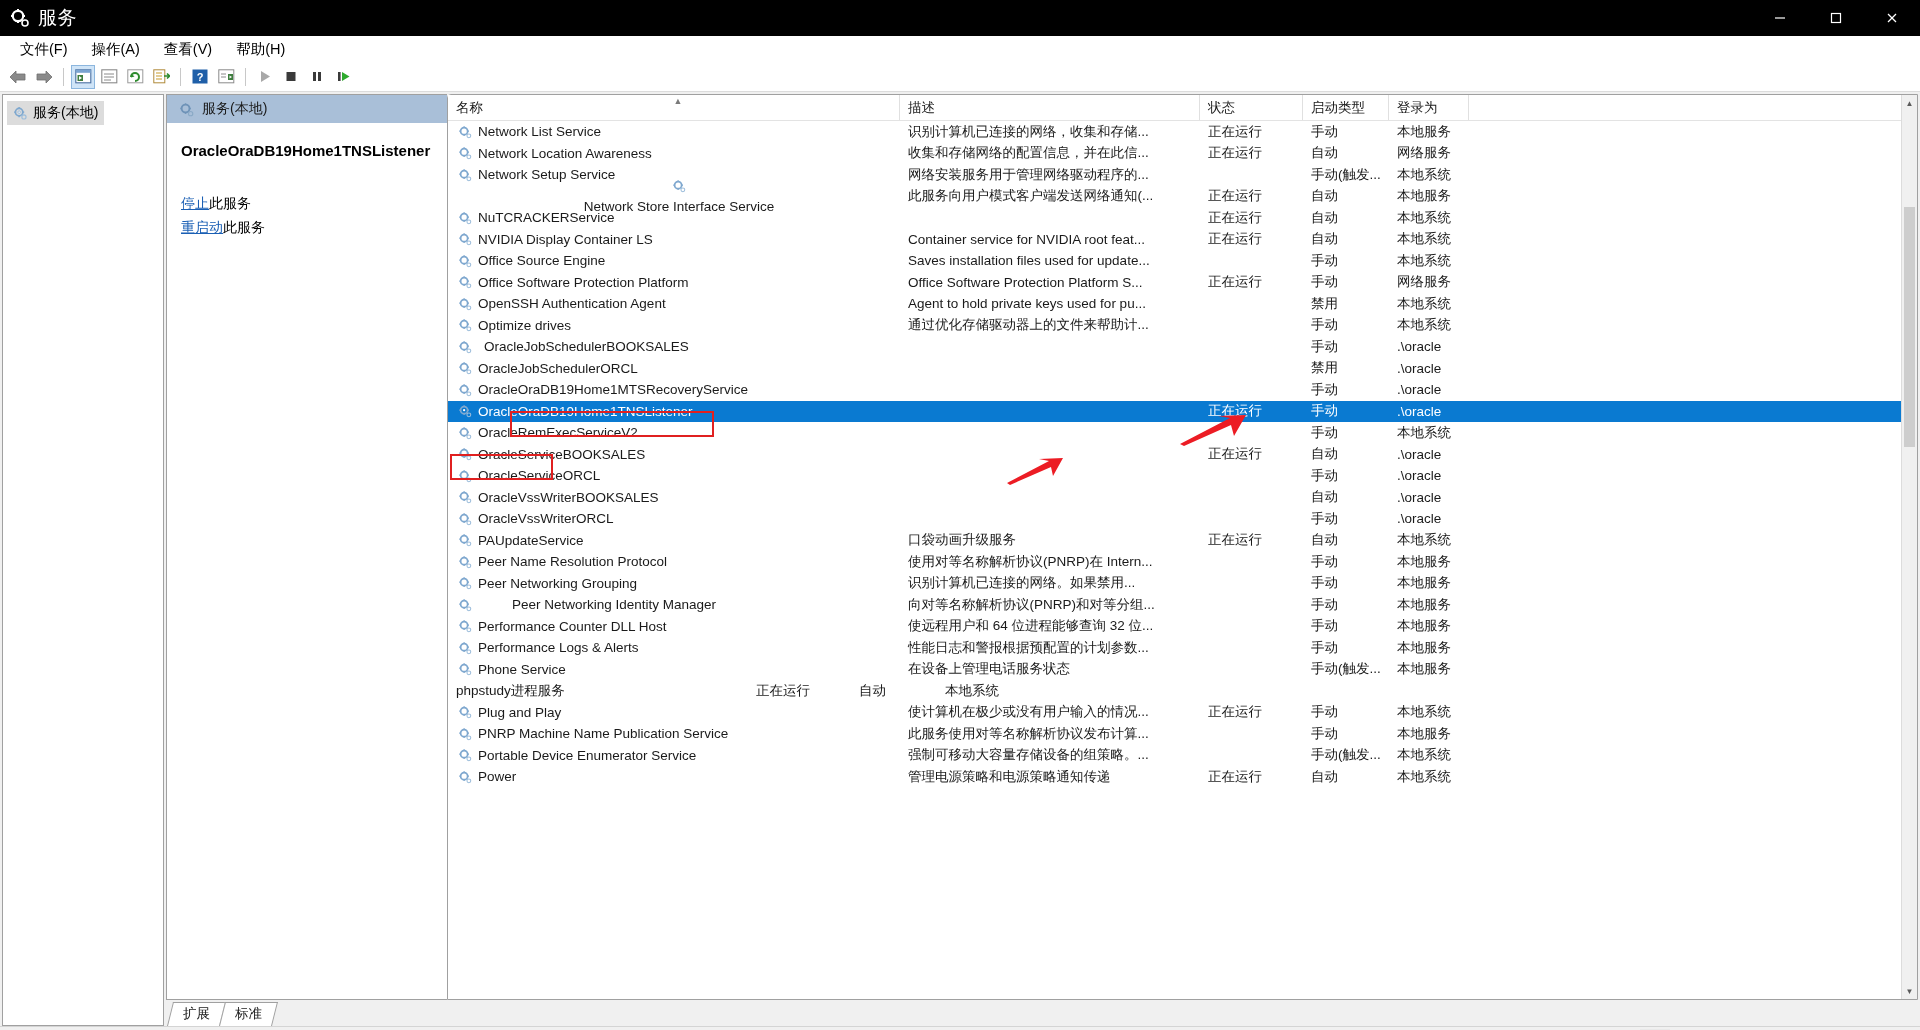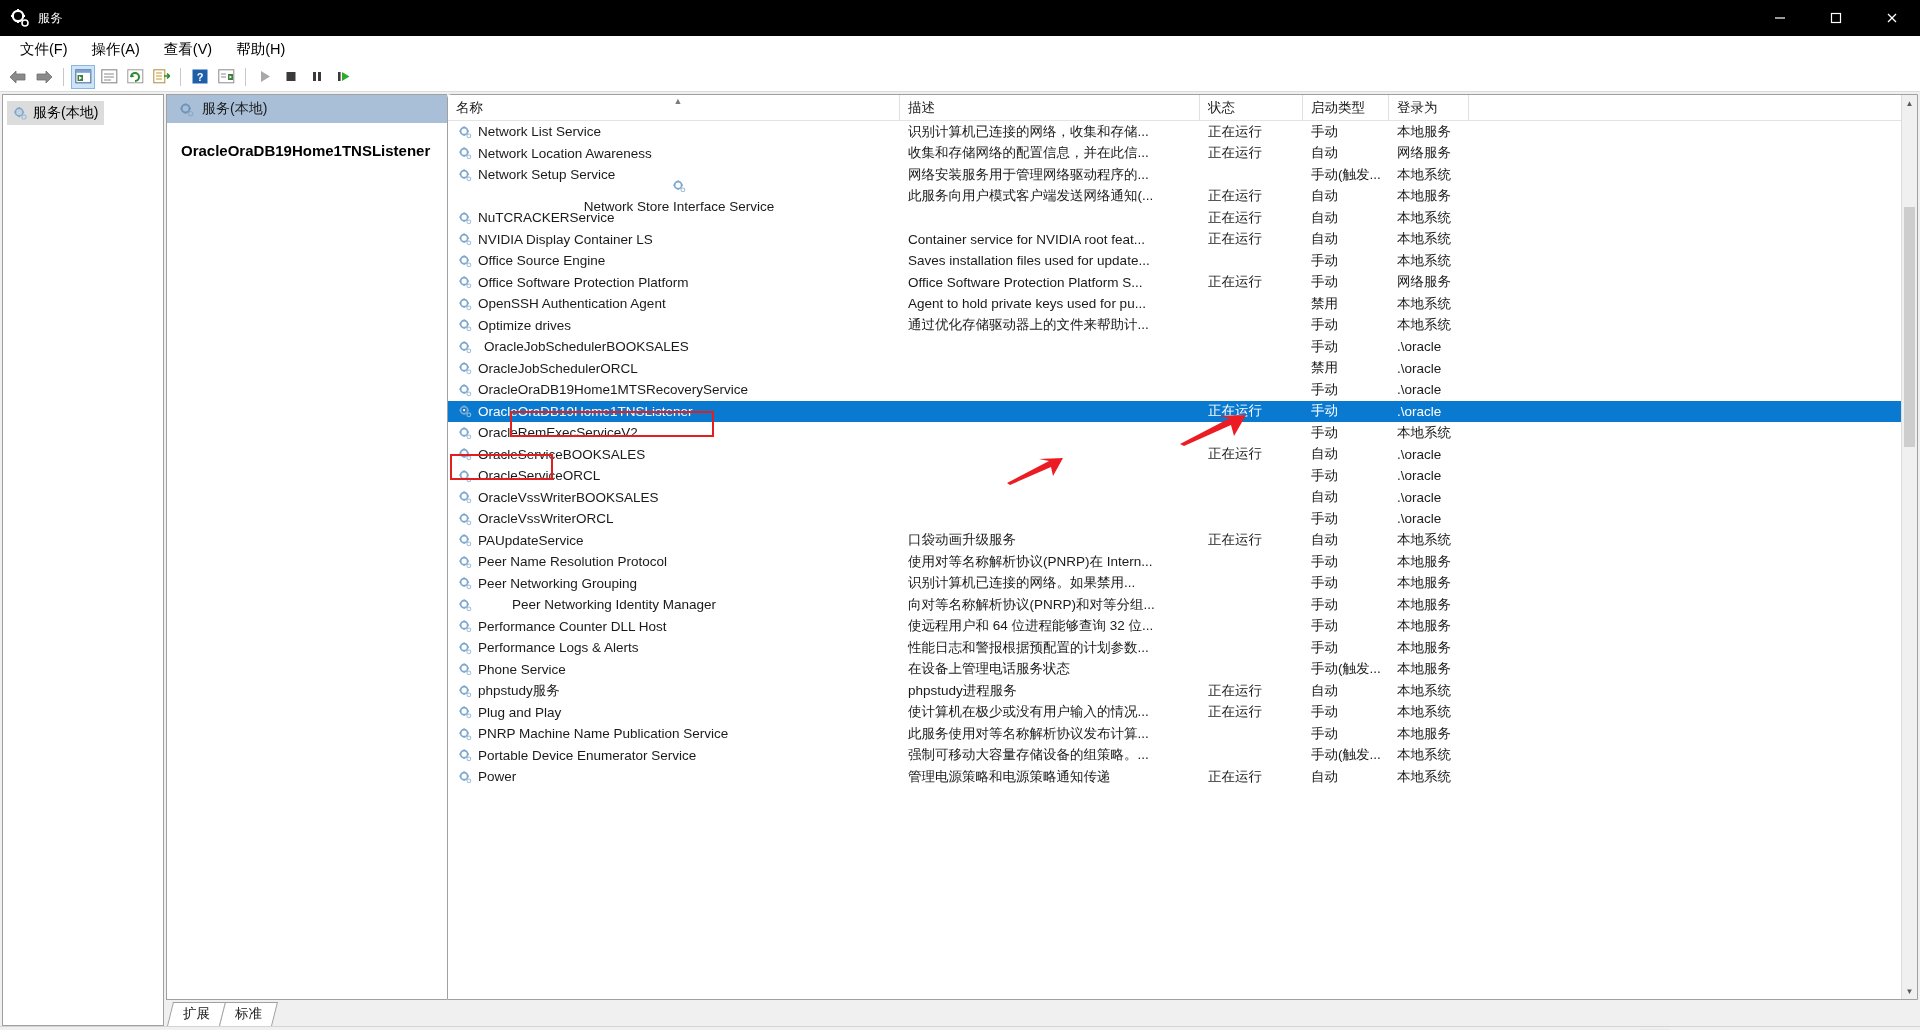--- a/index.html
+++ b/index.html
@@ -9,21 +9,21 @@
     overflow: hidden;
     background: #ffffff;
   }
 
   
   .titlebar {
     height: 36px; background: #000000; color: #ffffff;
     display: flex; align-items: center; position: relative;
   }
   .title-icon { margin-left: 10px; width: 20px; height: 20px; display:block; }
-  .title-text { font-size: 12px; margin-left: 8px; letter-spacing: .5px; }
+  .title-text { font-size: 19px; margin-left: 8px; letter-spacing: .5px; }
   .win-btns { position: absolute; right: 0; top: 0; height: 36px; display: flex; }
   .win-btn {
     width: 56px; height: 36px; display: flex; align-items: center; justify-content: center;
     color: #ffffff; font-size: 15px; line-height: 1;
   }
 
   
   .menubar {
     height: 26px; background: #ffffff; display: flex; align-items: center;
     padding-left: 8px; font-size: 14.5px; color: #000;
@@ -302,20 +302,28 @@
                   <line x1="7" y1="11.3" x2="7" y2="12.6"></line>
                 <line x1="1.4" y1="7" x2="2.7" y2="7"></line>
                   <line x1="11.3" y1="7" x2="12.6" y2="7"></line>
               </g>
               <circle cx="12.4" cy="12.4" r="2.3" fill="none" stroke="#8aa9c6" stroke-width="1.2"></circle>
             </svg>
             <span>服务(本地)</span>
           </div>
           <div class="details-body">
             <div class="svc-title">OracleOraDB19Home1TNSListener</div>
+            <div class="svc-links">
+              <div>
+                <a>停止</a><span>此服务</span>
+              </div>
+              <div>
+                <a>重启动</a><span>此服务</span>
+              </div>
+            </div>
           </div>
         </div>
 
         <div class="list-pane">
           <div class="list-head" id="list-head">
               <div class="th" style="width: 452px;">
                 <span>名称</span>
                 <span class="sort-caret">▲</span>
               </div>
               <div class="th" style="width: 300px;">
@@ -847,34 +855,20 @@
   <circle cx="12.4" cy="12.4" r="2.2" fill="none" stroke="#9cbddb" stroke-width="1.2"></circle>
 </svg>
                     <span>Phone Service</span>
                   </div>
                   <div class="cell" style="width: 300px;">在设备上管理电话服务状态</div>
                   <div class="cell" style="width: 103px;"></div>
                   <div class="cell" style="width: 86px;">手动(触发...</div>
                   <div class="cell" style="width: 80px;">本地服务</div>
                 </div>
                 <div class="row">
-                  <div class="cell name" style="width: 452px;">
-                    <svg class="gear" viewBox="0 0 16 16">
-  <circle cx="7" cy="7" r="4" fill="none" stroke="#7fa8cf" stroke-width="2"></circle>
-  <circle cx="7" cy="7" r="1.3" fill="#ffffff"></circle>
-  <g stroke="#7fa8cf" stroke-width="1.5">
-    <line x1="7" y1="1.4" x2="7" y2="2.7"></line>
-                        <line x1="7" y1="11.3" x2="7" y2="12.6"></line>
-    <line x1="1.4" y1="7" x2="2.7" y2="7"></line>
-                        <line x1="11.3" y1="7" x2="12.6" y2="7"></line>
-  </g>
-  <circle cx="12.4" cy="12.4" r="2.2" fill="none" stroke="#9cbddb" stroke-width="1.2"></circle>
-</svg>
-                    <span>phpstudy服务</span>
-                  </div>
                   <div class="cell" style="width: 300px;">phpstudy进程服务</div>
                   <div class="cell" style="width: 103px;">正在运行</div>
                   <div class="cell" style="width: 86px;">自动</div>
                   <div class="cell" style="width: 80px;">本地系统</div>
                 </div>
                 <div class="row">
                   <div class="cell name" style="width: 452px;">
                     <svg class="gear" viewBox="0 0 16 16">
   <circle cx="7" cy="7" r="4" fill="none" stroke="#7fa8cf" stroke-width="2"></circle>
   <circle cx="7" cy="7" r="1.3" fill="#ffffff"></circle>

